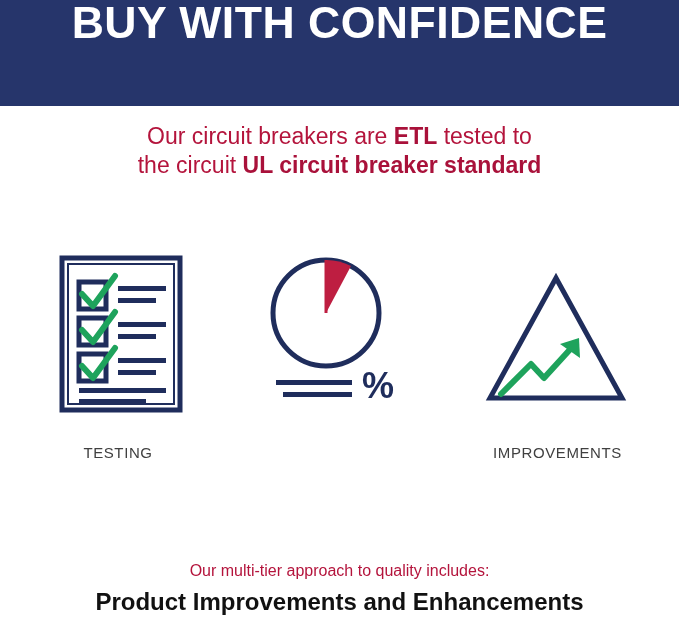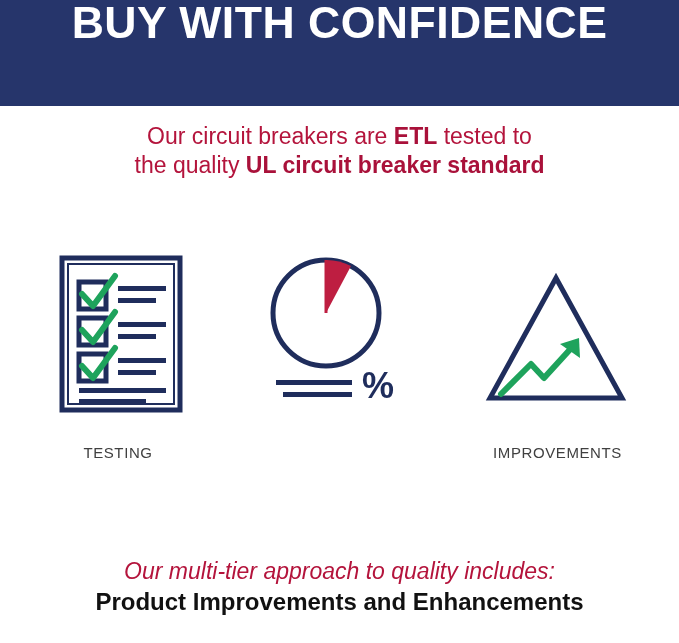--- a/index.html
+++ b/index.html
@@ -92,45 +92,44 @@
   .footer {
     position: absolute;
     top: 556px;
     left: 0;
     width: 679px;
     text-align: center;
   }
   .footer-lead {
     display: block;
     color: #B4143C;
-    font-size: 23px;
+    font-size: 16px;
     line-height: 30px;
     font-weight: normal;
     white-space: nowrap;
-    font-style: italic;
   }
   .footer-bold {
     display: block;
     color: #111111;
     font-size: 24px;
     line-height: 31px;
     font-weight: bold;
     white-space: nowrap;
   }
 </style>
 </head>
 <body>
 
 <div class="banner">
   <div class="banner-title">BUY WITH CONFIDENCE</div>
 </div>
 
 <div class="subtitle">
   <span class="line"><span>Our circuit breakers are </span><b>ETL</b><span> tested to</span></span>
-  <span class="line"><span>the quality </span><b>UL circuit breaker standard</b></span>
+  <span class="line"><span>the circuit </span><b>UL circuit breaker standard</b></span>
 </div>
 
 <div class="icons-row">
 
   <div class="icon-cell cell-testing">
     <svg class="icon-svg" width="160" height="165" viewBox="0 0 160 165">
 
       <rect x="24" y="6" width="118" height="152" fill="#ffffff" stroke="#1F2D5C" stroke-width="5"></rect>
       <rect x="30" y="12" width="106" height="140" fill="#ffffff" stroke="#1F2D5C" stroke-width="2"></rect>
 

